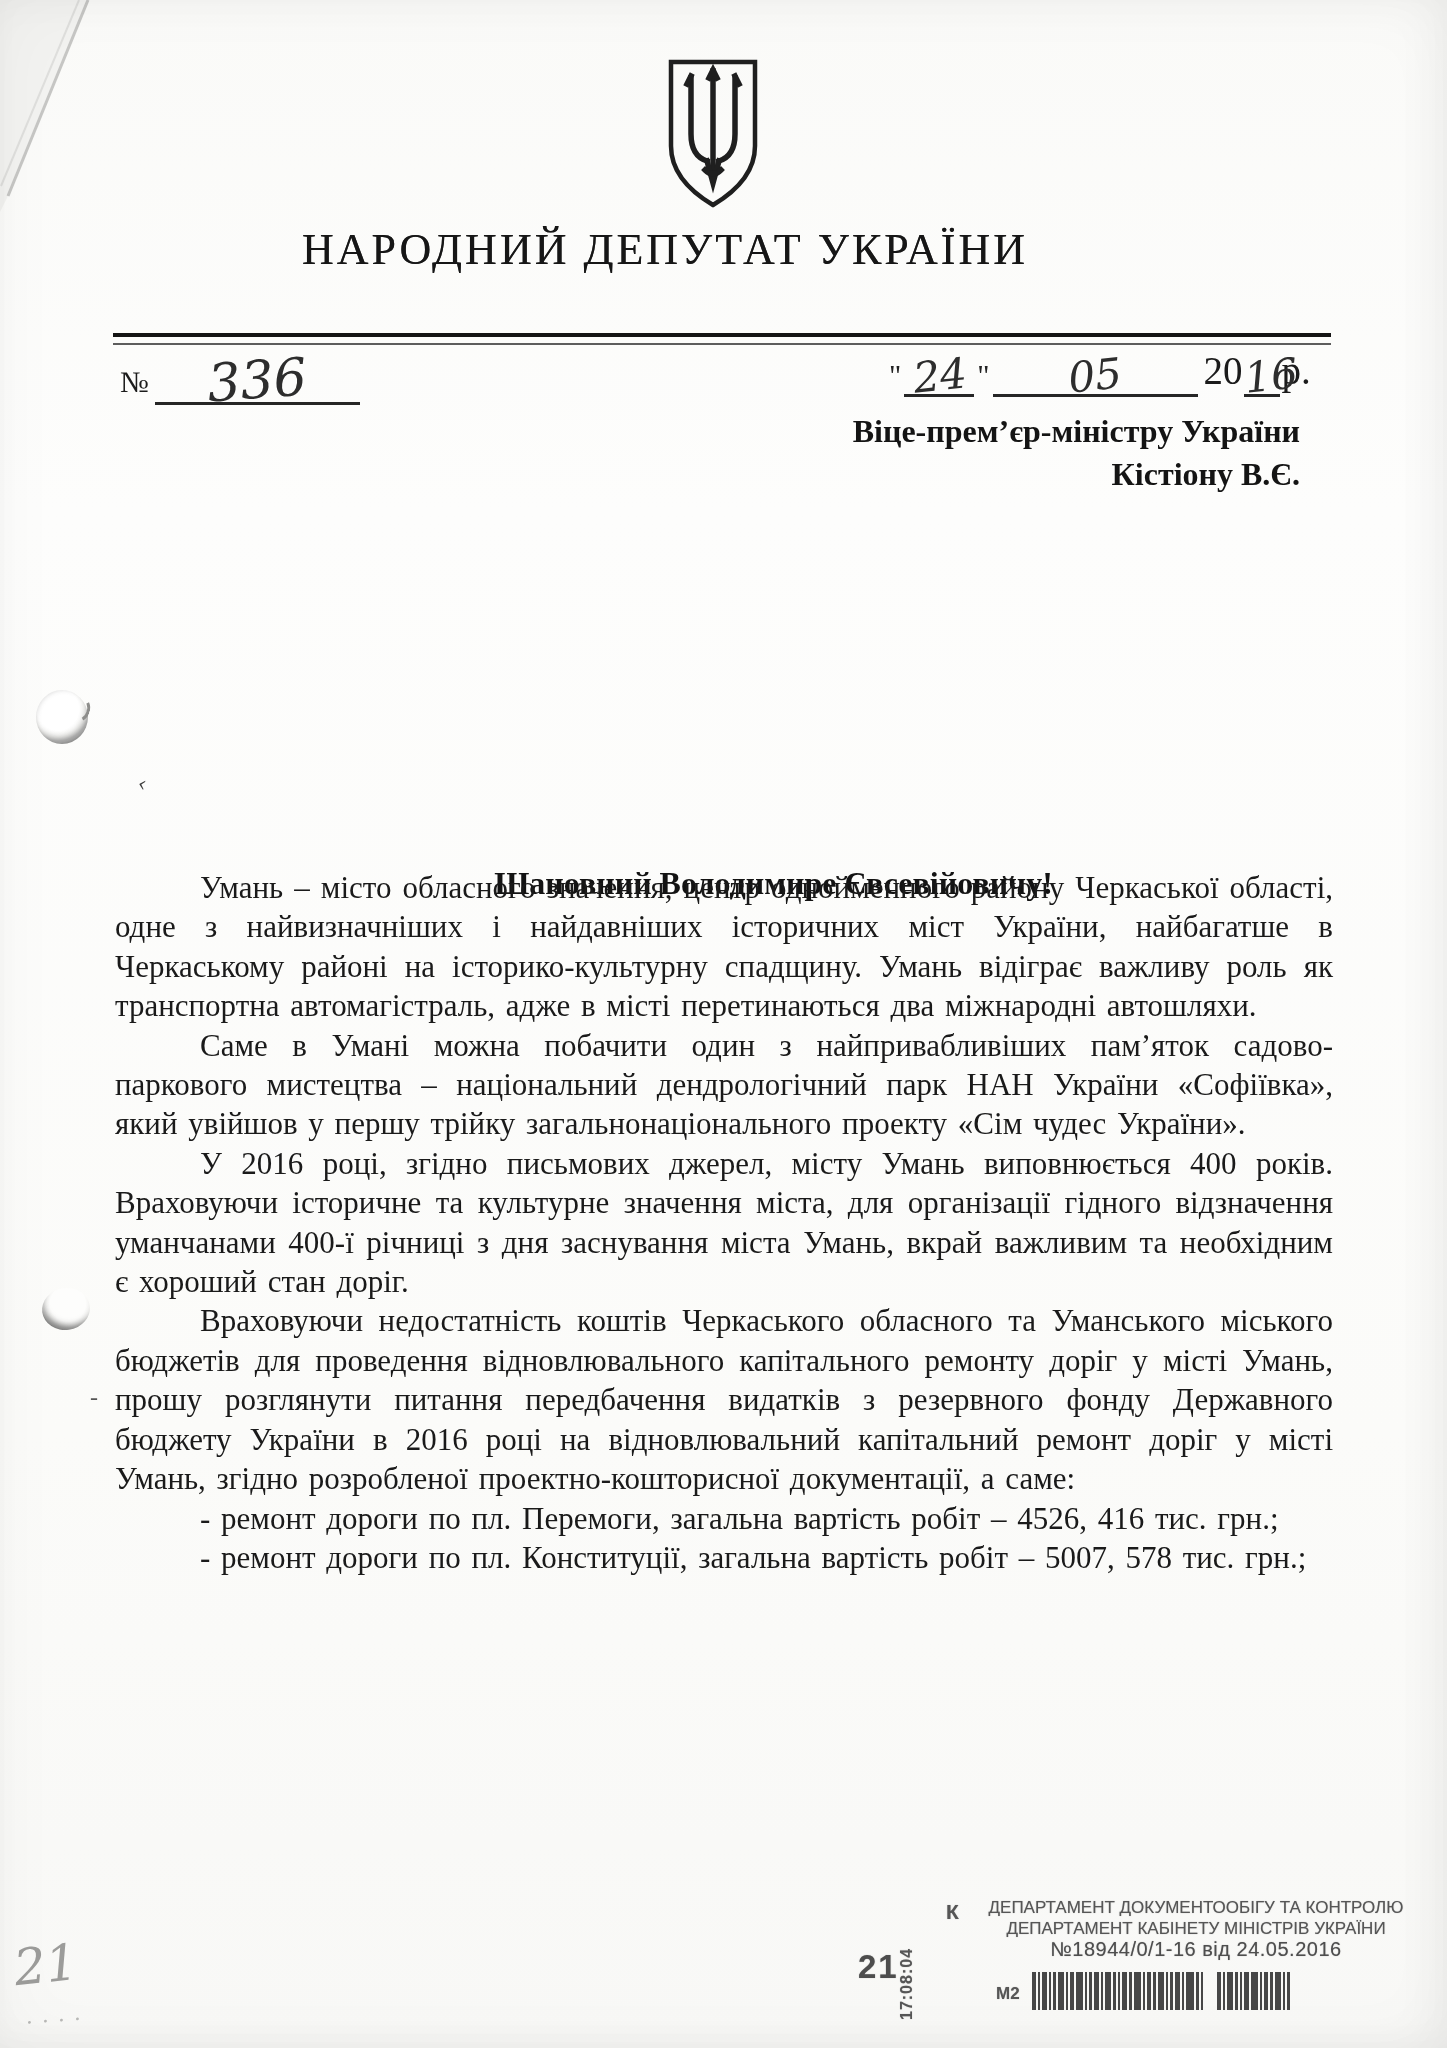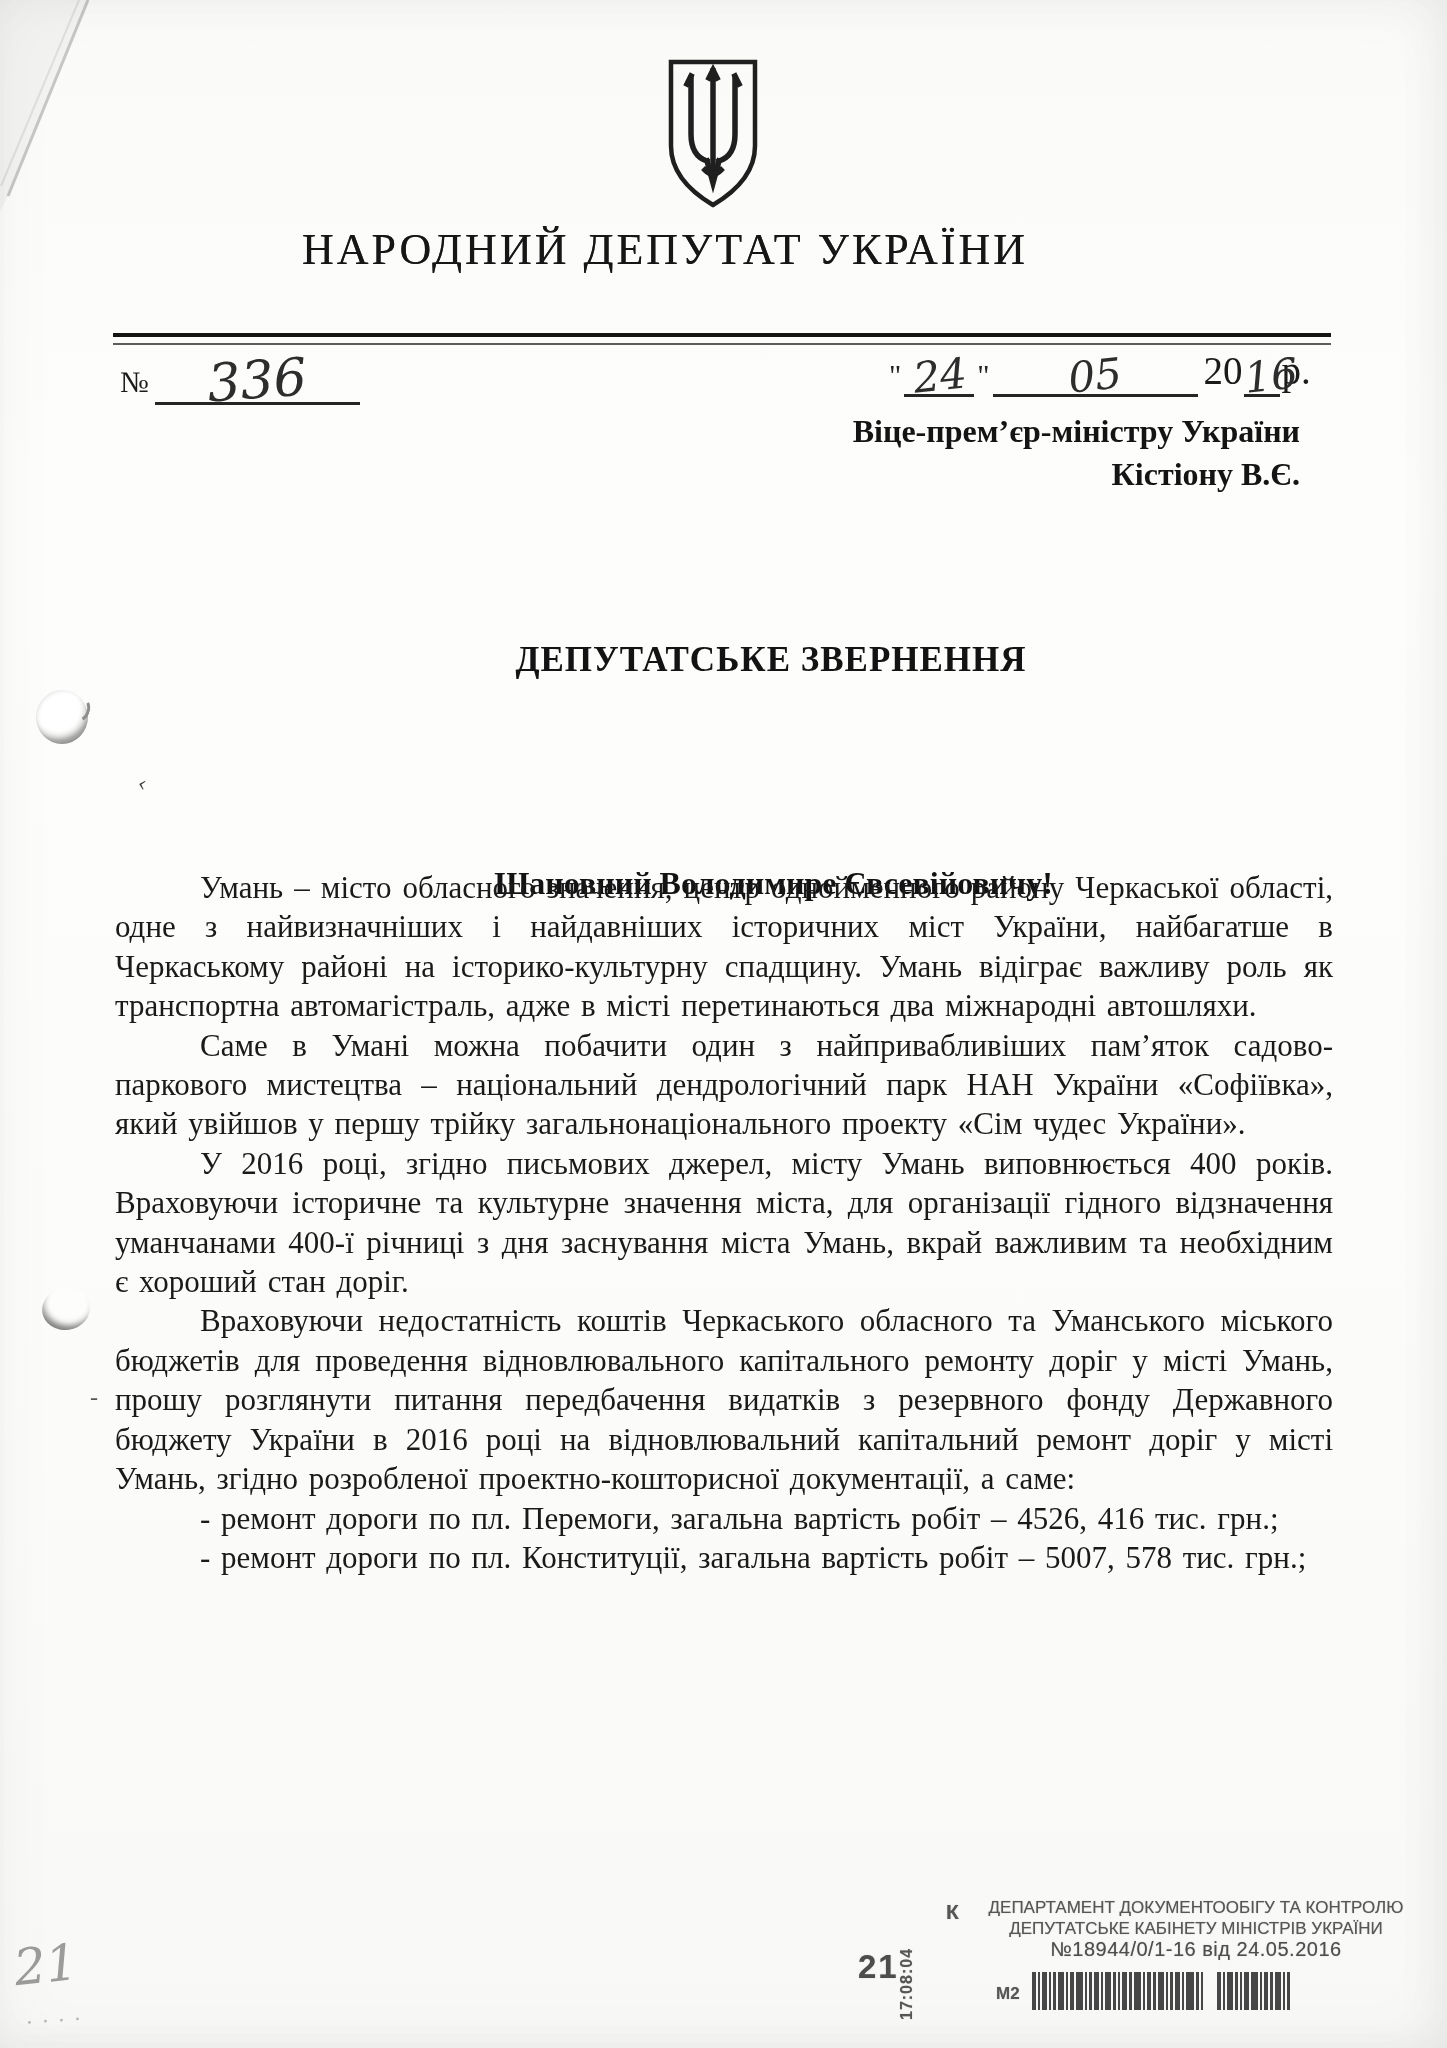--- a/index.html
+++ b/index.html
@@ -165,40 +165,39 @@
     <span class="printed">20</span>
     <span class="slot year"><span class="hand">16</span></span>
     <span class="printed unit">р.</span>
   </div>
 
   <div class="abs addressee">
     <div>Віце-прем’єр-міністру України</div>
     <div>Кістіону В.Є.</div>
   </div>
 
-  <div class="abs doc-title">ДЕПУТАТСЬКЕ ЗВЕРНЕННЯ</div>
   <div class="abs salutation">Шановний Володимире Євсевійовичу!</div>
 
   <div class="abs body-text">
     <p>Умань – місто обласного значення, центр однойменного району Черкаської області, одне з найвизначніших і найдавніших історичних міст України, найбагатше в Черкаському районі на історико-культурну спадщину. Умань відіграє важливу роль як транспортна автомагістраль, адже в місті перетинаються два міжнародні автошляхи.</p>
     <p>Саме в Умані можна побачити один з найпривабливіших пам’яток садово-паркового мистецтва – національний дендрологічний парк НАН України «Софіївка», який увійшов у першу трійку загальнонаціонального проекту «Сім чудес України».</p>
     <p>У 2016 році, згідно письмових джерел, місту Умань виповнюється 400 років. Враховуючи історичне та культурне значення міста, для організації гідного відзначення уманчанами 400-ї річниці з дня заснування міста Умань, вкрай важливим та необхідним є хороший стан доріг.</p>
     <p>Враховуючи недостатність коштів Черкаського обласного та Уманського міського бюджетів для проведення відновлювального капітального ремонту доріг у місті Умань, прошу розглянути питання передбачення видатків з резервного фонду Державного бюджету України в 2016 році на відновлювальний капітальний ремонт доріг у місті Умань, згідно розробленої проектно-кошторисної документації, а саме:</p>
     <p class="list-item">- ремонт дороги по пл. Перемоги, загальна вартість робіт – 4526, 416 тис. грн.;</p>
     <p class="list-item">- ремонт дороги по пл. Конституції, загальна вартість робіт – 5007, 578 тис. грн.;</p>
   </div>
 
   <span class="abs pencil-21">21</span>
   <span class="abs stamp page-stamp">21</span>
   <span class="abs stamp time-stamp">17:08:04</span>
   <span class="abs stamp k-mark">К</span>
   <span class="abs stamp m2-mark">М2</span>
   <div class="abs stamp dept">
     <div>ДЕПАРТАМЕНТ ДОКУМЕНТООБІГУ ТА КОНТРОЛЮ</div>
-    <div>ДЕПУТАТСЬКЕ КАБІНЕТУ МІНІСТРІВ УКРАЇНИ</div>
+    <div>ДЕПАРТАМЕНТ КАБІНЕТУ МІНІСТРІВ УКРАЇНИ</div>
   </div>
   <div class="abs stamp reg-no">№18944/0/1-16 від 24.05.2016</div>
 
   <svg class="abs barcode" width="258" height="40" fill="#474747">
     <rect x="0" width="4" height="38"></rect>
       <rect x="6" width="2" height="38"></rect>
       <rect x="10" width="5" height="38"></rect>
       <rect x="17" width="2" height="38"></rect>
       <rect x="21" width="3" height="38"></rect>
       <rect x="26" width="6" height="38"></rect>

